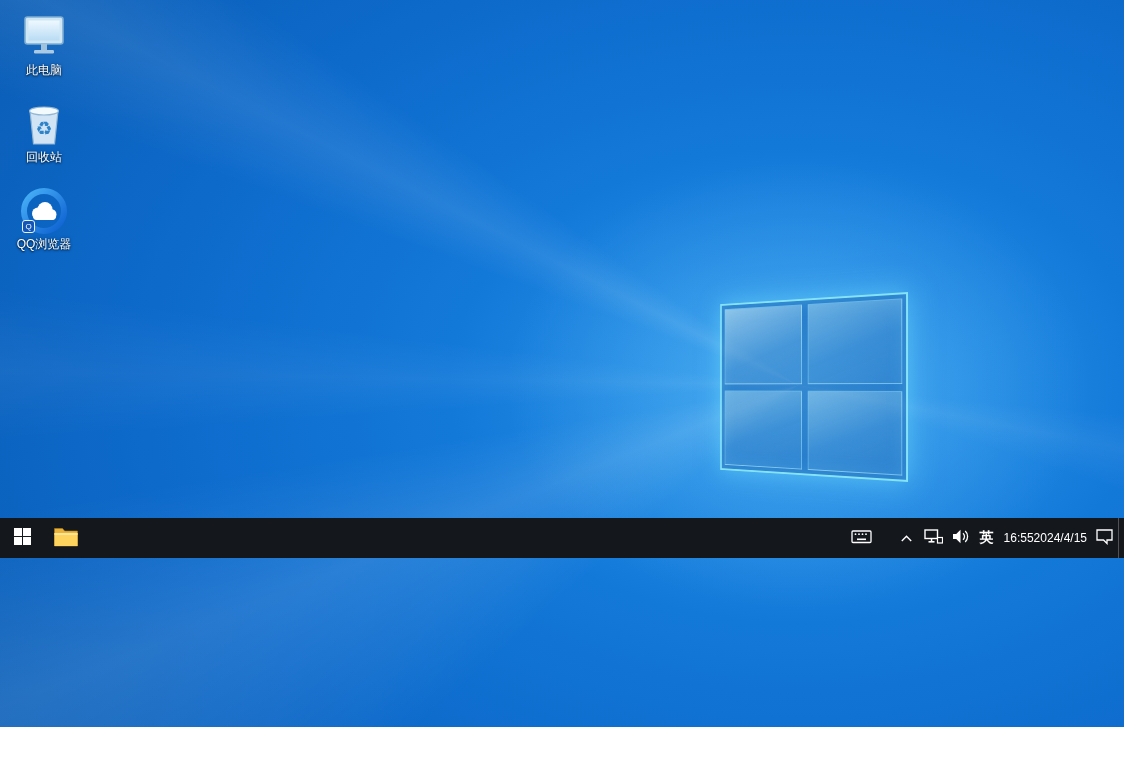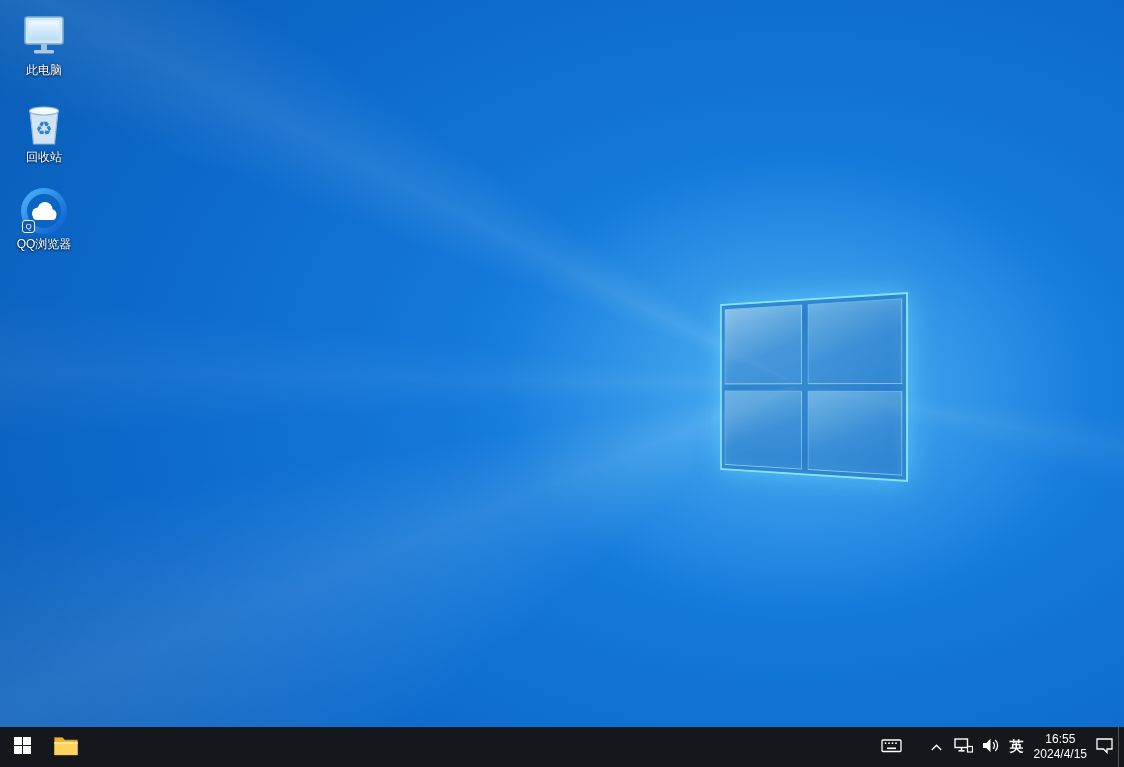--- a/index.html
+++ b/index.html
@@ -1,19 +1,19 @@
 <!DOCTYPE html>
 <html><head>
 <meta charset="utf-8">
 <style>
   * { margin:0; padding:0; box-sizing:border-box; }
   html,body { width:1124px; height:767px; overflow:hidden;
     font-family:"Liberation Sans","DejaVu Sans",sans-serif; }
 
-  .screen { position:relative; width:1124px; height:767px; background:#000;border-radius:14px; }
+  .screen { position:relative; width:1124px; height:558px; background:#000;border-radius:14px; }
 
   
   .desktop { position:absolute; left:0; top:0; width:1124px; height:727px; overflow:hidden;
     background: radial-gradient(1250px 850px at 71% 53%,
       #2f9bee 0%, #1379d9 28%, #0d6acb 52%, #0a5cb4 80%, #0953a2 100%); }
 
   .rays { position:absolute; inset:0;
     background: conic-gradient(from 0deg at 71% 53%,
       rgba(255,255,255,0) 0deg,
       rgba(255,255,255,0) 95deg,
@@ -59,21 +59,21 @@
 
   
   .taskbar { position:absolute; left:0; bottom:0; width:1124px; height:40px;
     background:#14171c; display:flex; align-items:stretch; z-index:5; }
   .tb-btn { background:transparent; border:none; outline:none; height:40px; min-width:44px;
     display:flex; align-items:center; justify-content:center; color:#fff; cursor:default; }
   .tray { margin-left:auto; display:flex; align-items:stretch; }
   .tray .tb-btn { min-width:26px; padding:0 4px; }
   .kbd-btn { margin-right:18px; }
   .ime { font-size:14px; font-weight:bold; }
-  .clock { flex-direction:column; justify-content:center; font-size:12px; line-height:15px;
+  .clock { flex-direction:row; justify-content:center; font-size:12px; line-height:15px;
     min-width:72px; text-align:center; }
   .show-desktop { width:6px; height:40px; border-left:1px solid rgba(255,255,255,0.25); }
 </style>
 </head>
 <body>
 
 <div class="screen">
 
   <div class="desktop">
     <div class="rays"></div>

